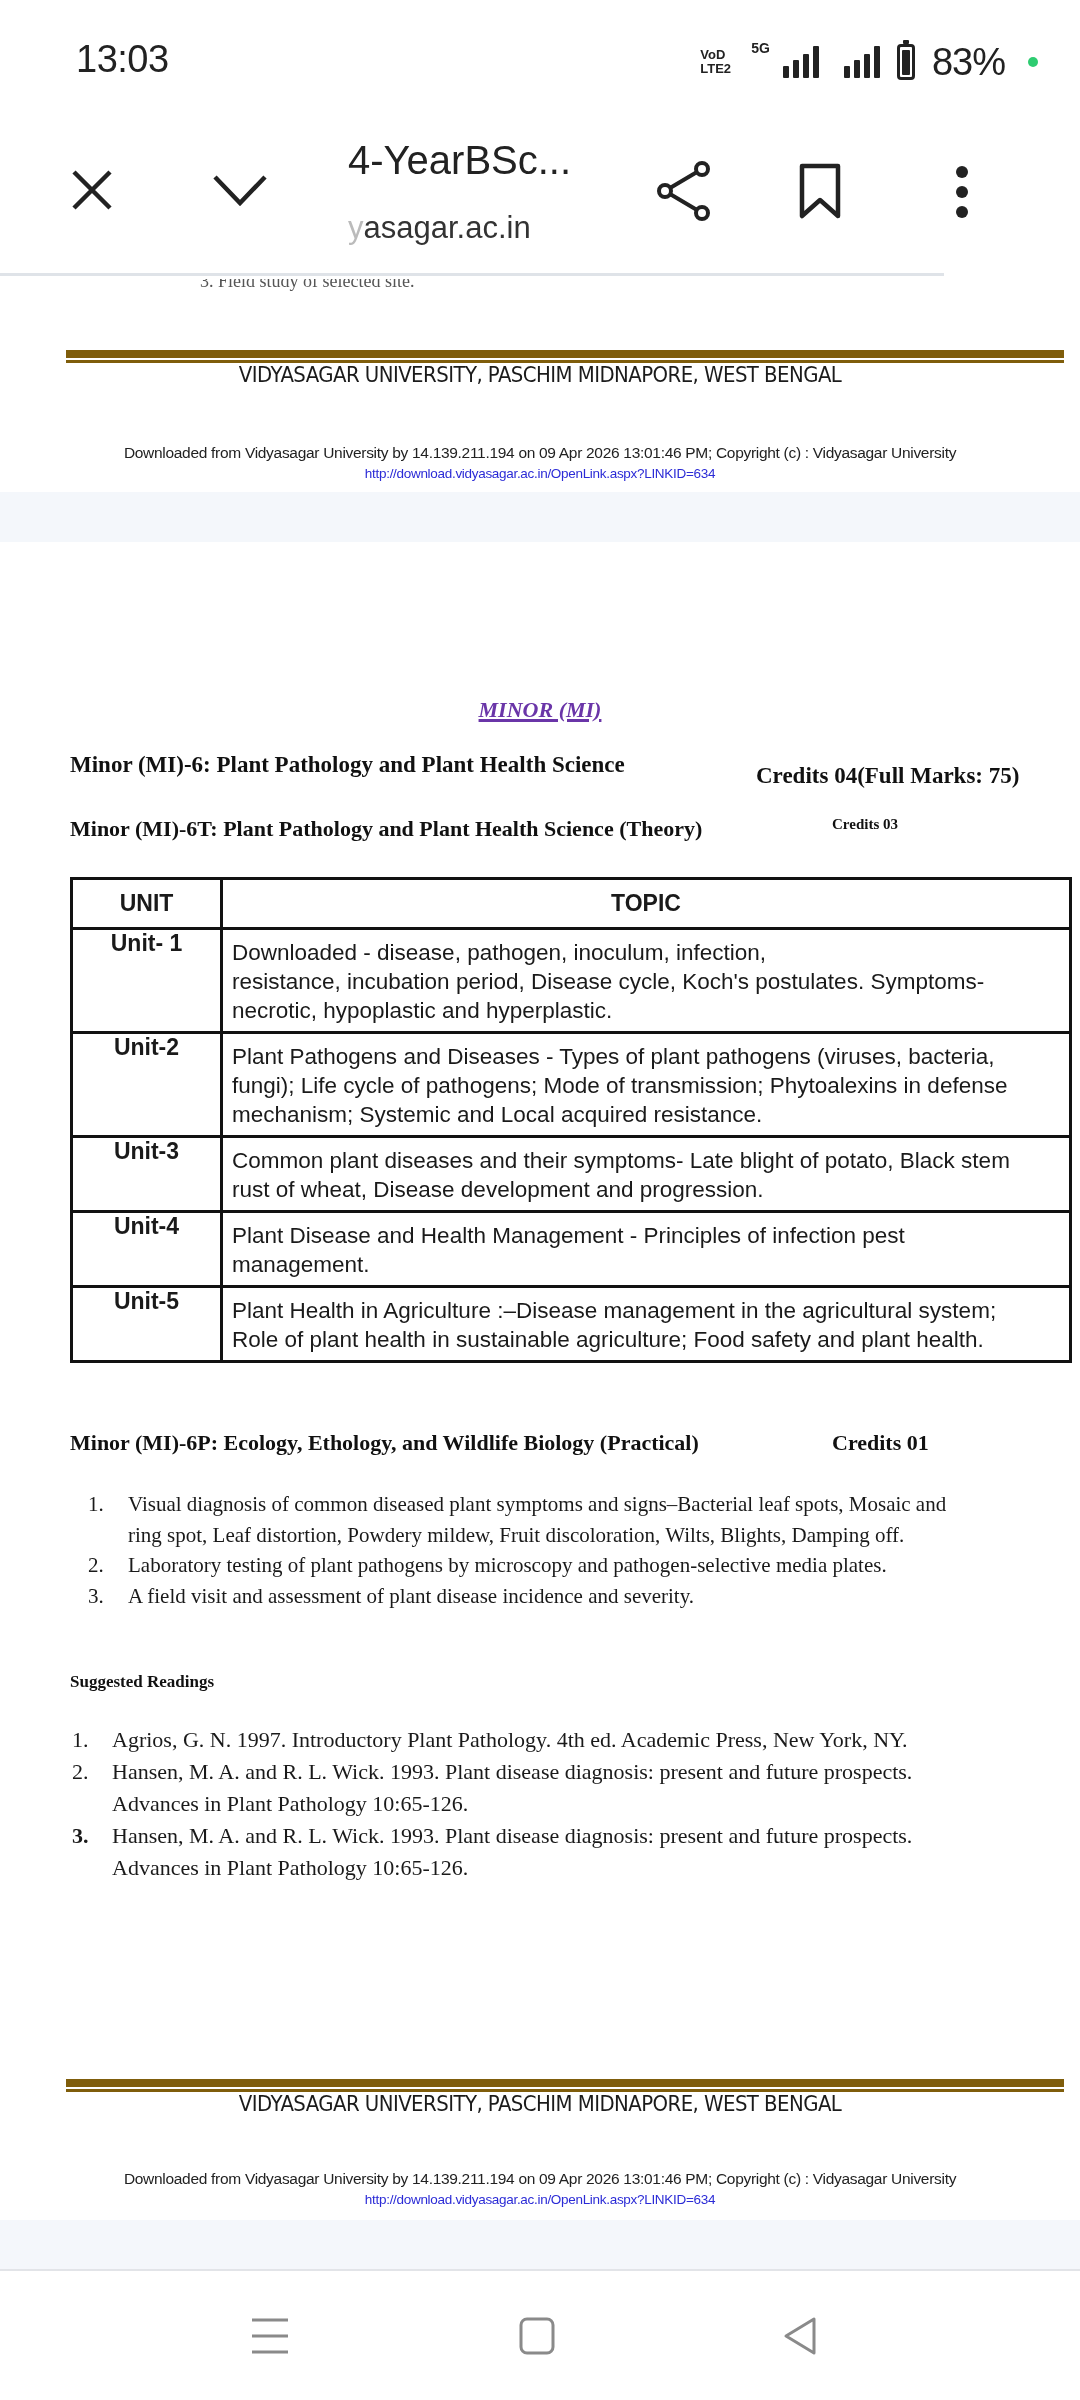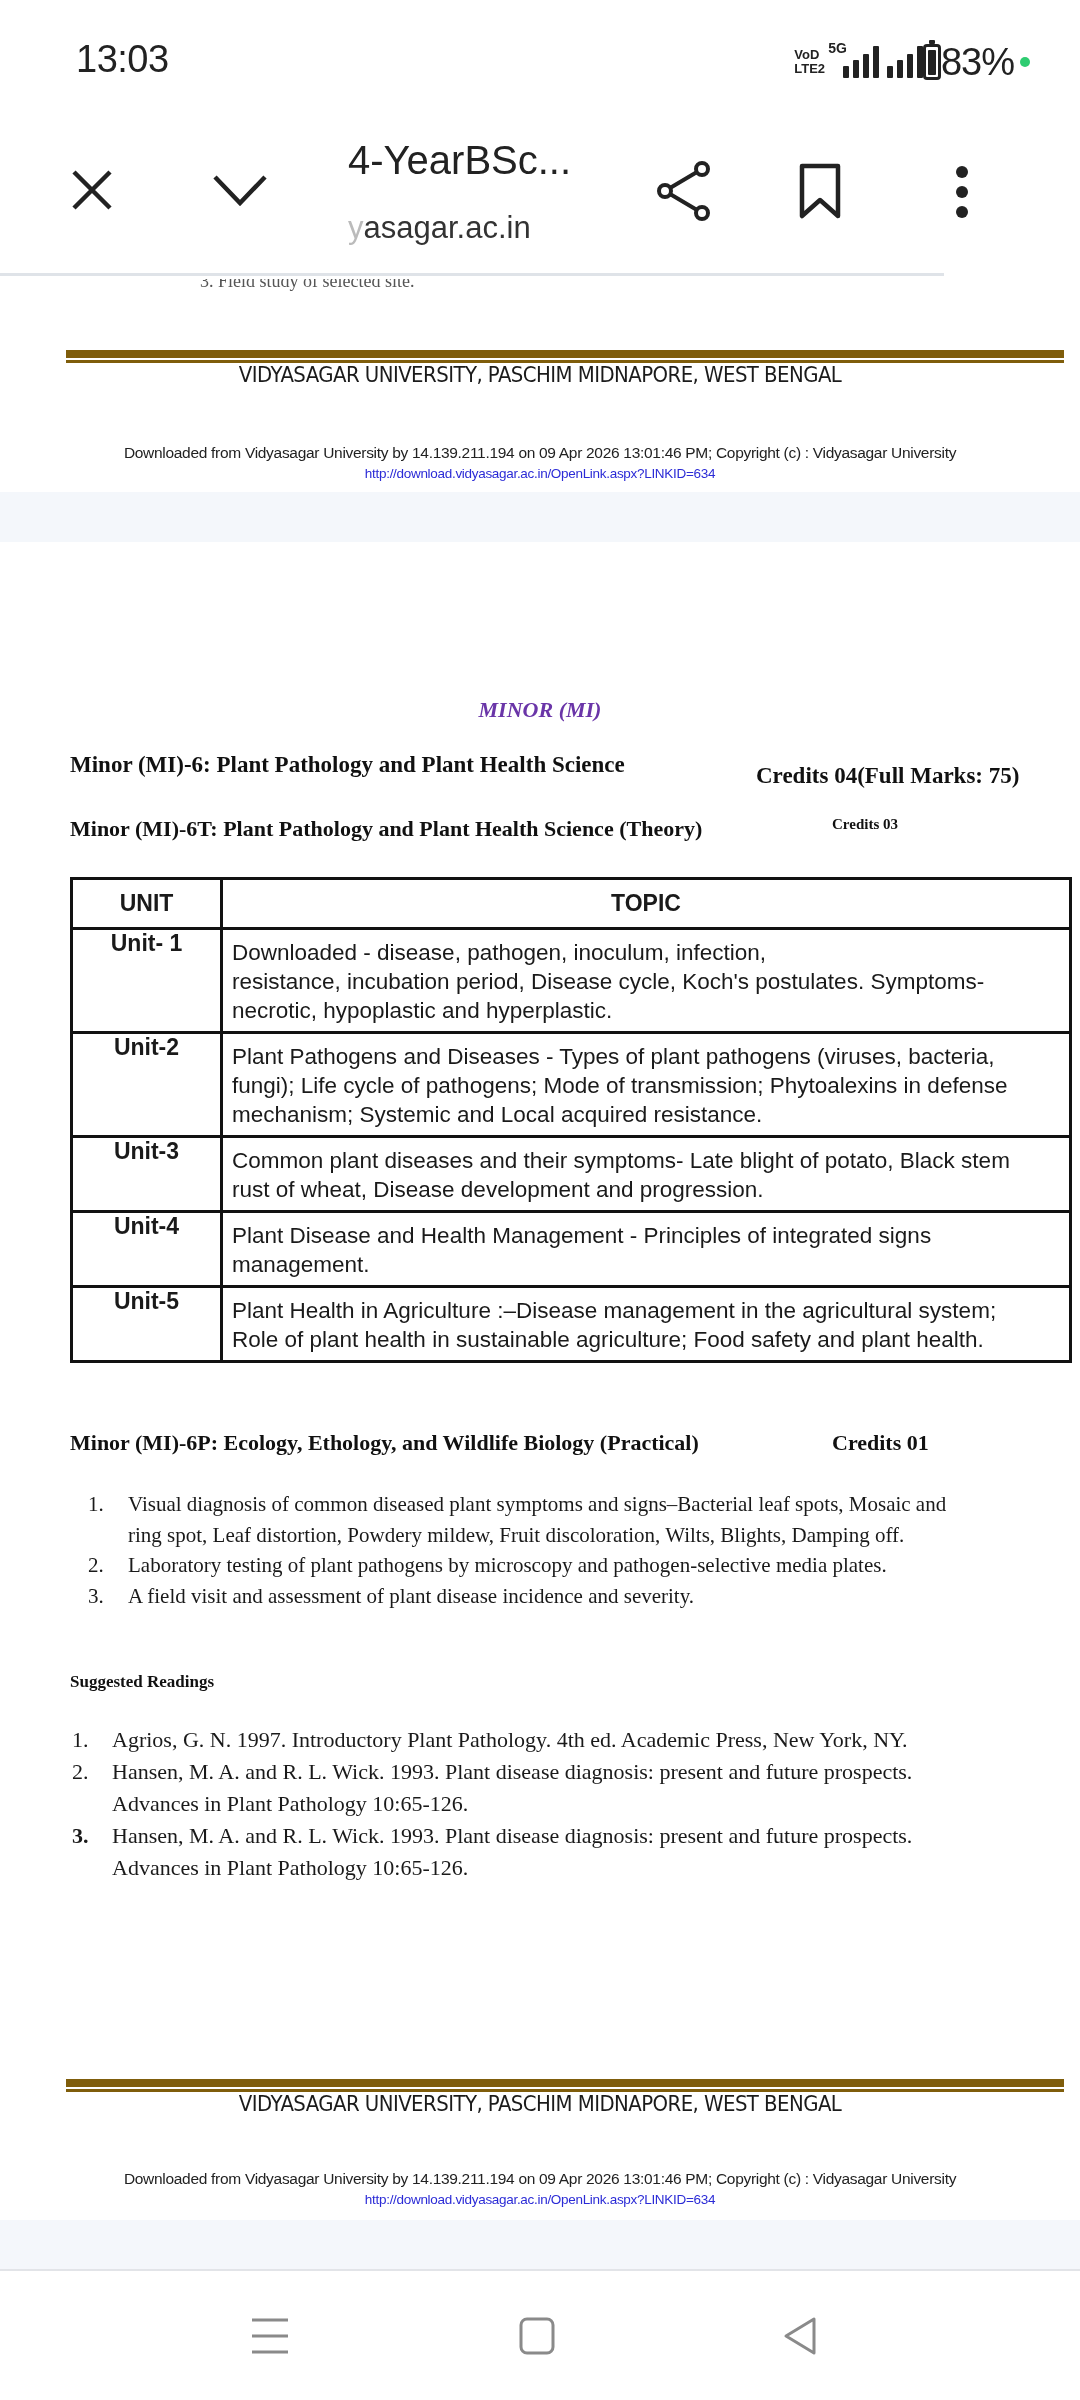--- a/index.html
+++ b/index.html
@@ -2,21 +2,21 @@
 <html><head>
 <meta charset="utf-8">
 <style>
   * { box-sizing: border-box; margin: 0; padding: 0; }
   html, body { width: 1080px; height: 2400px; background: #ffffff; overflow: hidden; }
   body { position: relative; font-family: "Liberation Sans", sans-serif; color: #1a1a1a; }
 
   
   .status-bar { position: absolute; top: 0; left: 0; width: 1080px; height: 120px; background: #fff; }
   .status-time { position: absolute; left: 76px; top: 38px; font-size: 38px; font-family: "Liberation Sans", sans-serif; color: #222; letter-spacing: -0.5px; }
-  .status-right { position: absolute; right: 50px; top: 40px; display: flex; align-items: center; gap: 0; height: 44px; }
+  .status-right { position: absolute; right: 42px; top: 40px; display: flex; align-items: center; gap: 17px; height: 44px; }
   .volte { font-size: 13px; line-height: 14px; font-weight: bold; color: #222; width: 34px; text-align: left; }
   .net5g { font-size: 14px; font-weight: bold; color: #222; margin-right: -4px; align-self: flex-start; }
   .signal { display: flex; align-items: flex-end; gap: 4px; height: 32px; }
   .signal span { display: block; width: 6px; background: #222; border-radius: 1px; }
   .battery { width: 18px; height: 36px; border: 3px solid #222; border-radius: 4px; position: relative; }
   .battery::before { content: ""; position: absolute; top: -7px; left: 3px; width: 6px; height: 4px; background: #222; border-radius: 1px; }
   .battery-fill { position: absolute; left: 2px; right: 2px; bottom: 2px; background: #222; border-radius: 1px; }
   .battery-pct { font-size: 38px; color: #222; letter-spacing: -1px; }
   .green-dot { width: 10px; height: 10px; border-radius: 50%; background: #2ecc71; margin-left: 6px; }
 
@@ -33,21 +33,21 @@
 
   .gold-rule { position: absolute; left: 66px; width: 998px; height: 13px; }
   .gold-rule .thick { position: absolute; top: 0; left: 0; right: 0; height: 8px; background: #7f5d0b; }
   .gold-rule .thin { position: absolute; top: 10px; left: 0; right: 0; height: 3px; background: #7f5d0b; }
   .univ-name { position: absolute; left: 0; width: 1080px; text-align: center; font-family: "DejaVu Sans", sans-serif; font-size: 21px; color: #1b1b1b; letter-spacing: -0.6px; transform: scaleX(0.94); }
   .download-note { position: absolute; left: 0; width: 1080px; text-align: center; font-family: "Liberation Sans", sans-serif; font-size: 15.5px; color: #222; letter-spacing: -0.3px; }
   .download-link { position: absolute; left: 0; width: 1080px; text-align: center; font-family: "Liberation Sans", sans-serif; font-size: 13.5px; color: #2b2bd6; letter-spacing: -0.3px; text-decoration: none; }
   .page-gap { position: absolute; left: 0; width: 1080px; height: 50px; background: #f4f7fb; }
 
   .section-title { position: absolute; left: 0; width: 1080px; text-align: center; font-size: 22px; font-weight: bold; font-style: italic; color: #6a35a8; }
-  .section-title span { text-decoration-thickness: 3px; }
+  .section-title span { text-decoration: underline; text-decoration-thickness: 3px; }
   .course-line { position: absolute; left: 70px; font-size: 23px; font-weight: bold; color: #111; }
   .credits { position: absolute; font-size: 23px; font-weight: bold; color: #111; }
 
   table.syllabus { position: absolute; left: 70px; top: 598px; width: 1002px; border-collapse: collapse; font-family: Liberation Sans, sans-serif; }
   table.syllabus td, table.syllabus th { border: 3px solid #111; vertical-align: top; }
   table.syllabus th { font-size: 23px; font-weight: bold; text-align: center; height: 50px; vertical-align: middle; }
   table.syllabus td.unit { width: 150px; text-align: center; font-size: 23px; font-weight: bold; }
   table.syllabus td.topic { font-size: 22.5px; line-height: 29px; padding: 8px 8px 6px 9px; color: #1a1a1a; }
 
   ol.list { position: absolute; left: 88px; width: 970px; font-size: 21px; line-height: 30.5px; color: #1a1a1a; list-style: none; }
@@ -173,21 +173,21 @@
         <tr>
           <td class="unit">Unit-3</td>
           <td class="topic">
             <div>Common plant diseases and their symptoms- Late blight of potato, Black stem</div>
             <div>rust of wheat, Disease development and progression.</div>
           </td>
         </tr>
         <tr>
           <td class="unit">Unit-4</td>
           <td class="topic">
-            <div>Plant Disease and Health Management - Principles of integrated signs</div>
+            <div>Plant Disease and Health Management - Principles of infection pest</div>
             <div>management.</div>
           </td>
         </tr>
         <tr>
           <td class="unit">Unit-5</td>
           <td class="topic">
             <div>Plant Health in Agriculture :–Disease management in the agricultural system;</div>
             <div>Role of plant health in sustainable agriculture; Food safety and plant health.</div>
           </td>
         </tr>

